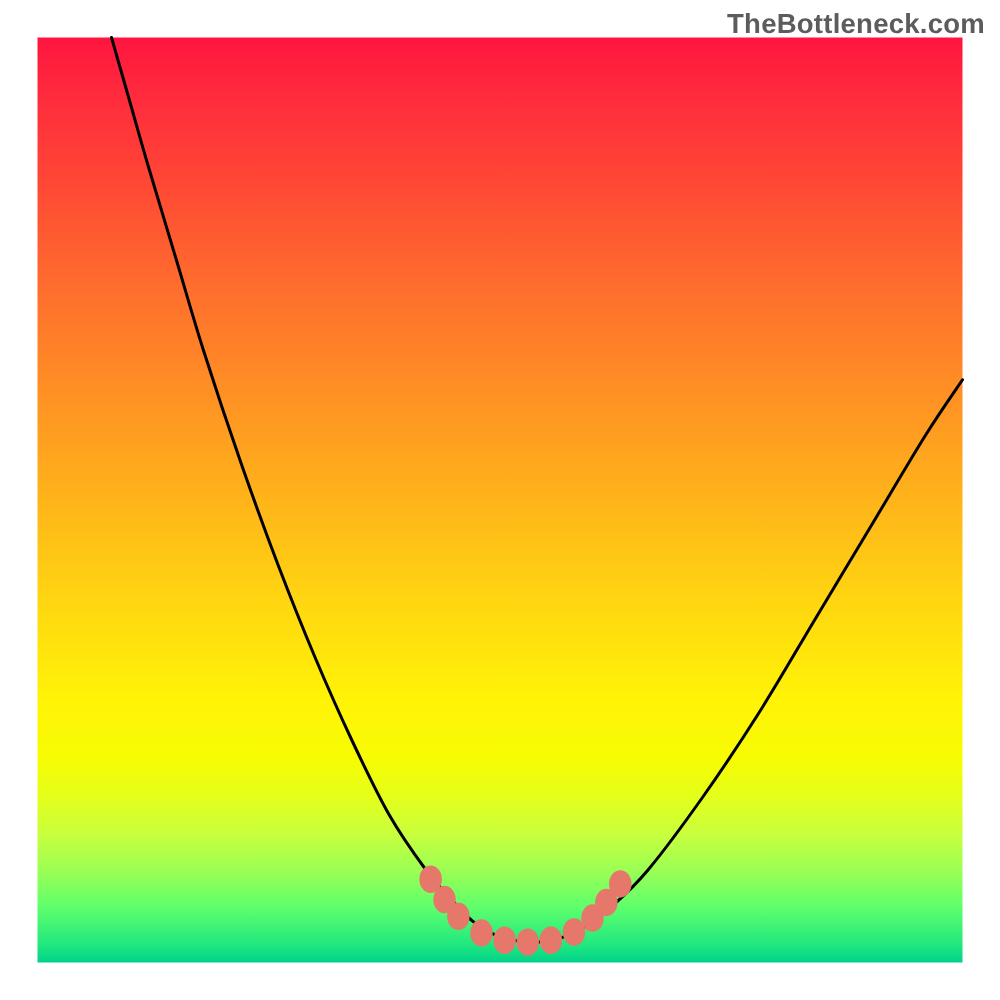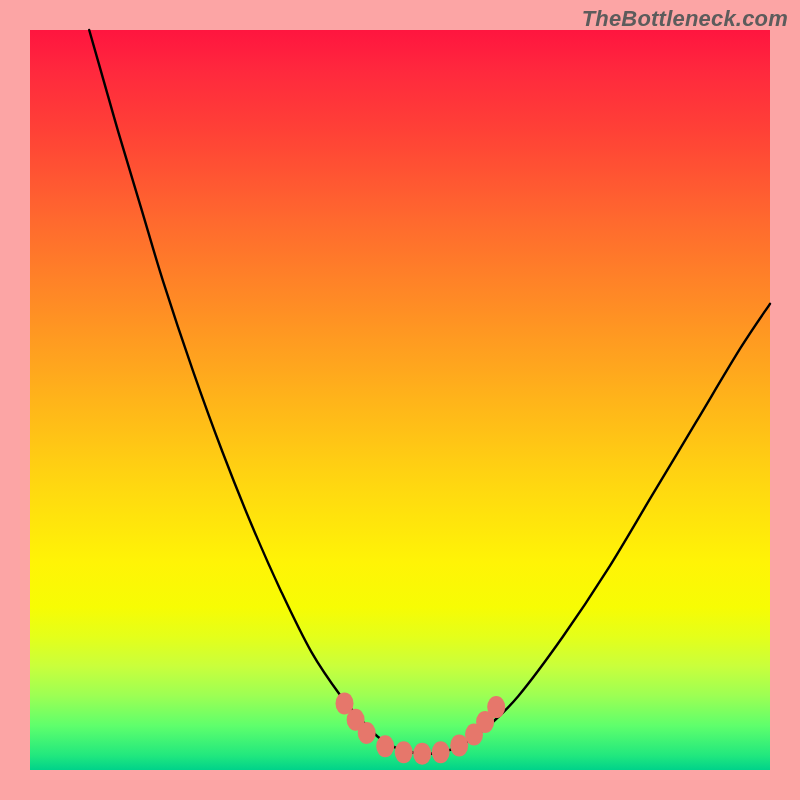--- a/index.html
+++ b/index.html
@@ -8,22 +8,21 @@
     width: 800px;
     height: 800px;
     overflow: hidden;
     background: #000;
     font-family: Arial, Helvetica, sans-serif;
   }
   .frame {
     position: relative;
     width: 800px;
     height: 800px;
-    background: #fca5a5;
-    font-style: italic;
+    background: #ffffff;
   }
   .plot-area {
     position: absolute;
     left: 30px;
     top: 30px;
     width: 740px;
     height: 740px;
     
     background: linear-gradient(
       to bottom,

